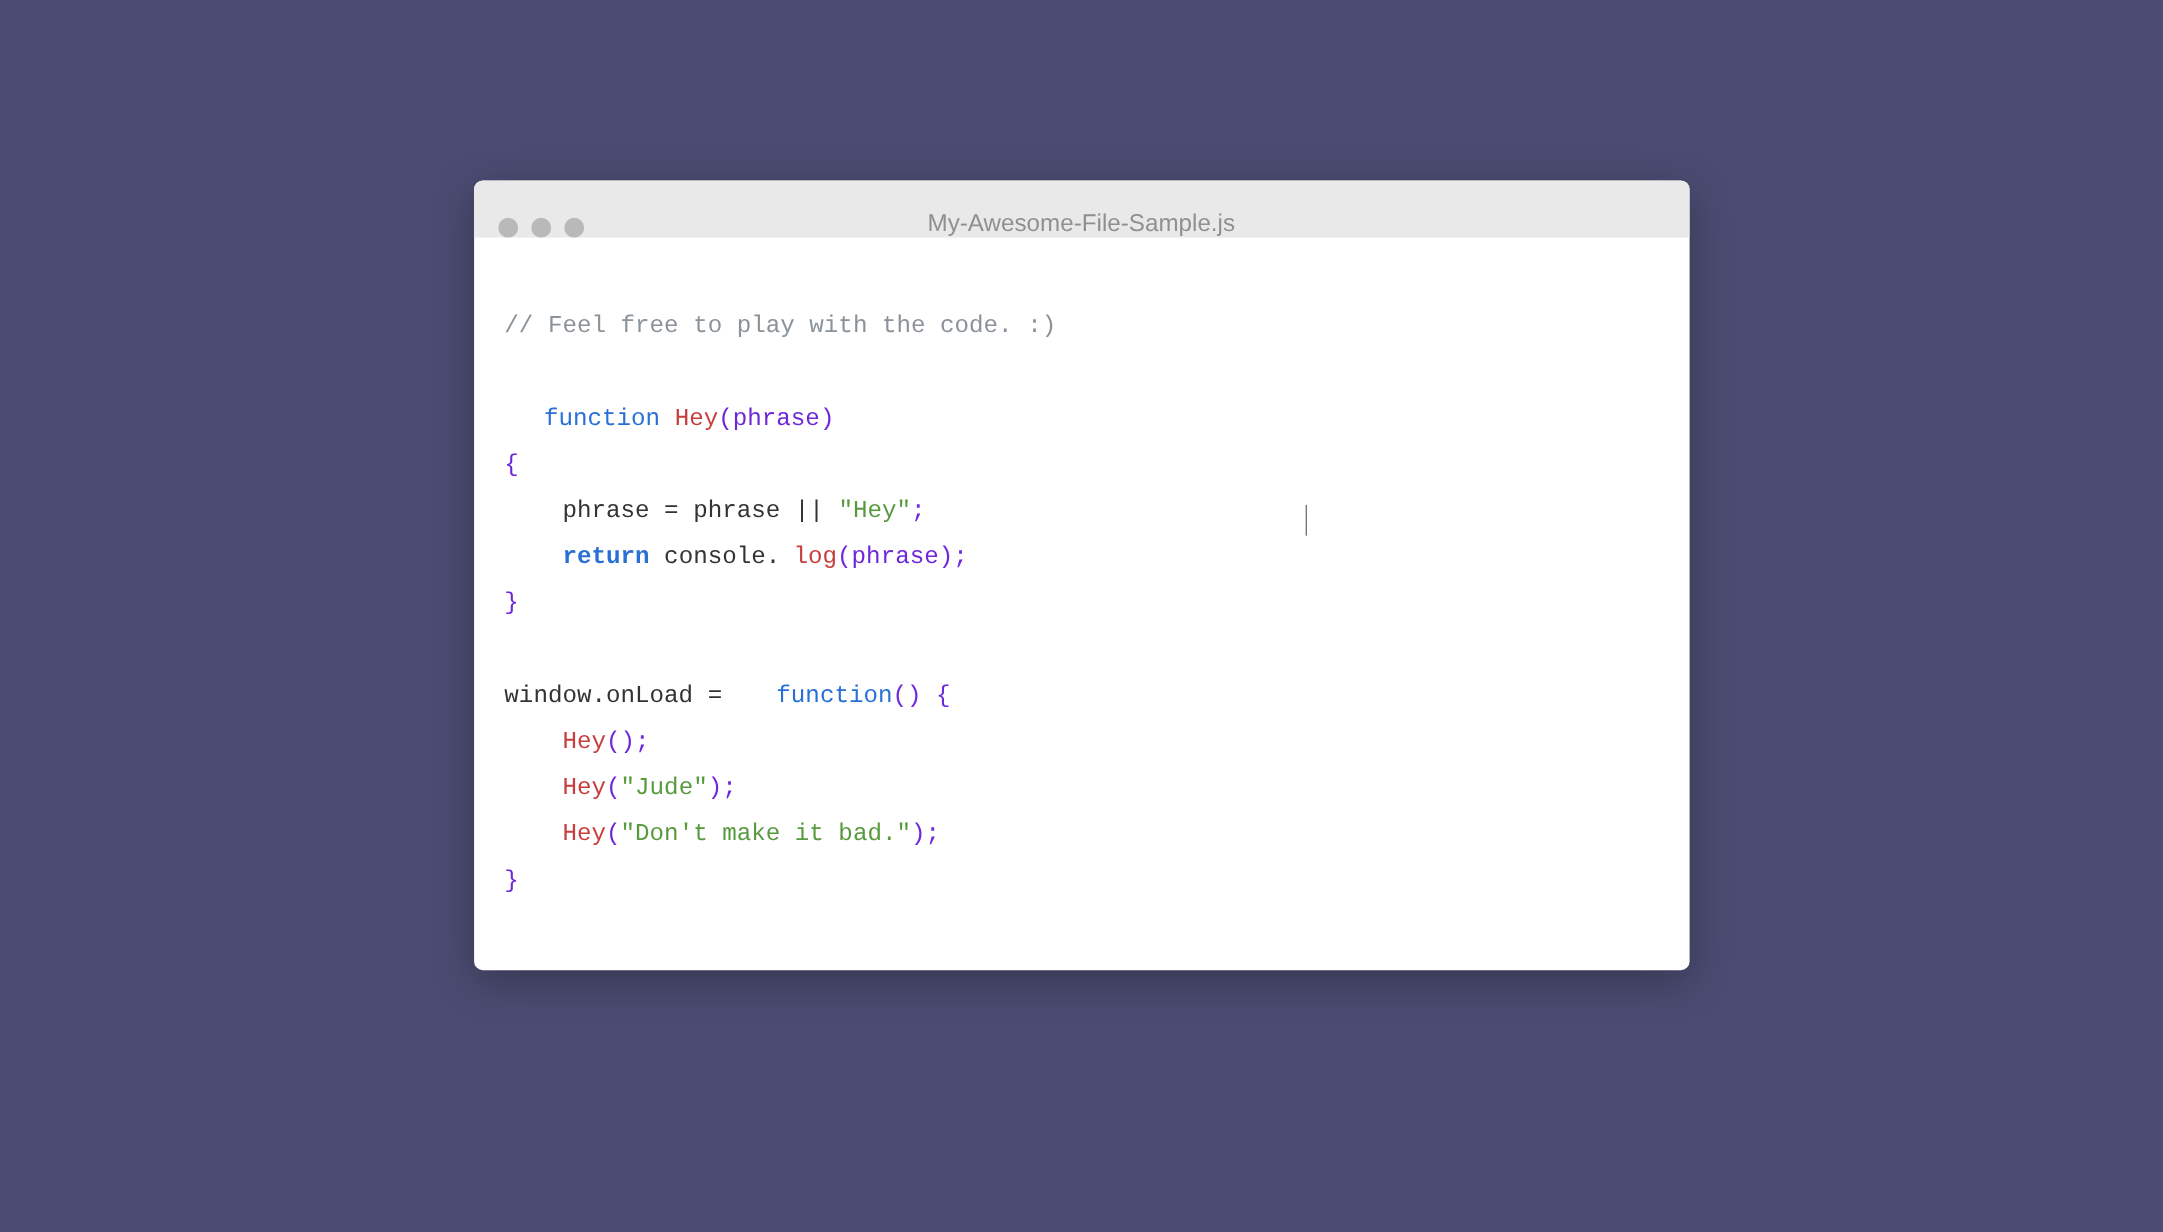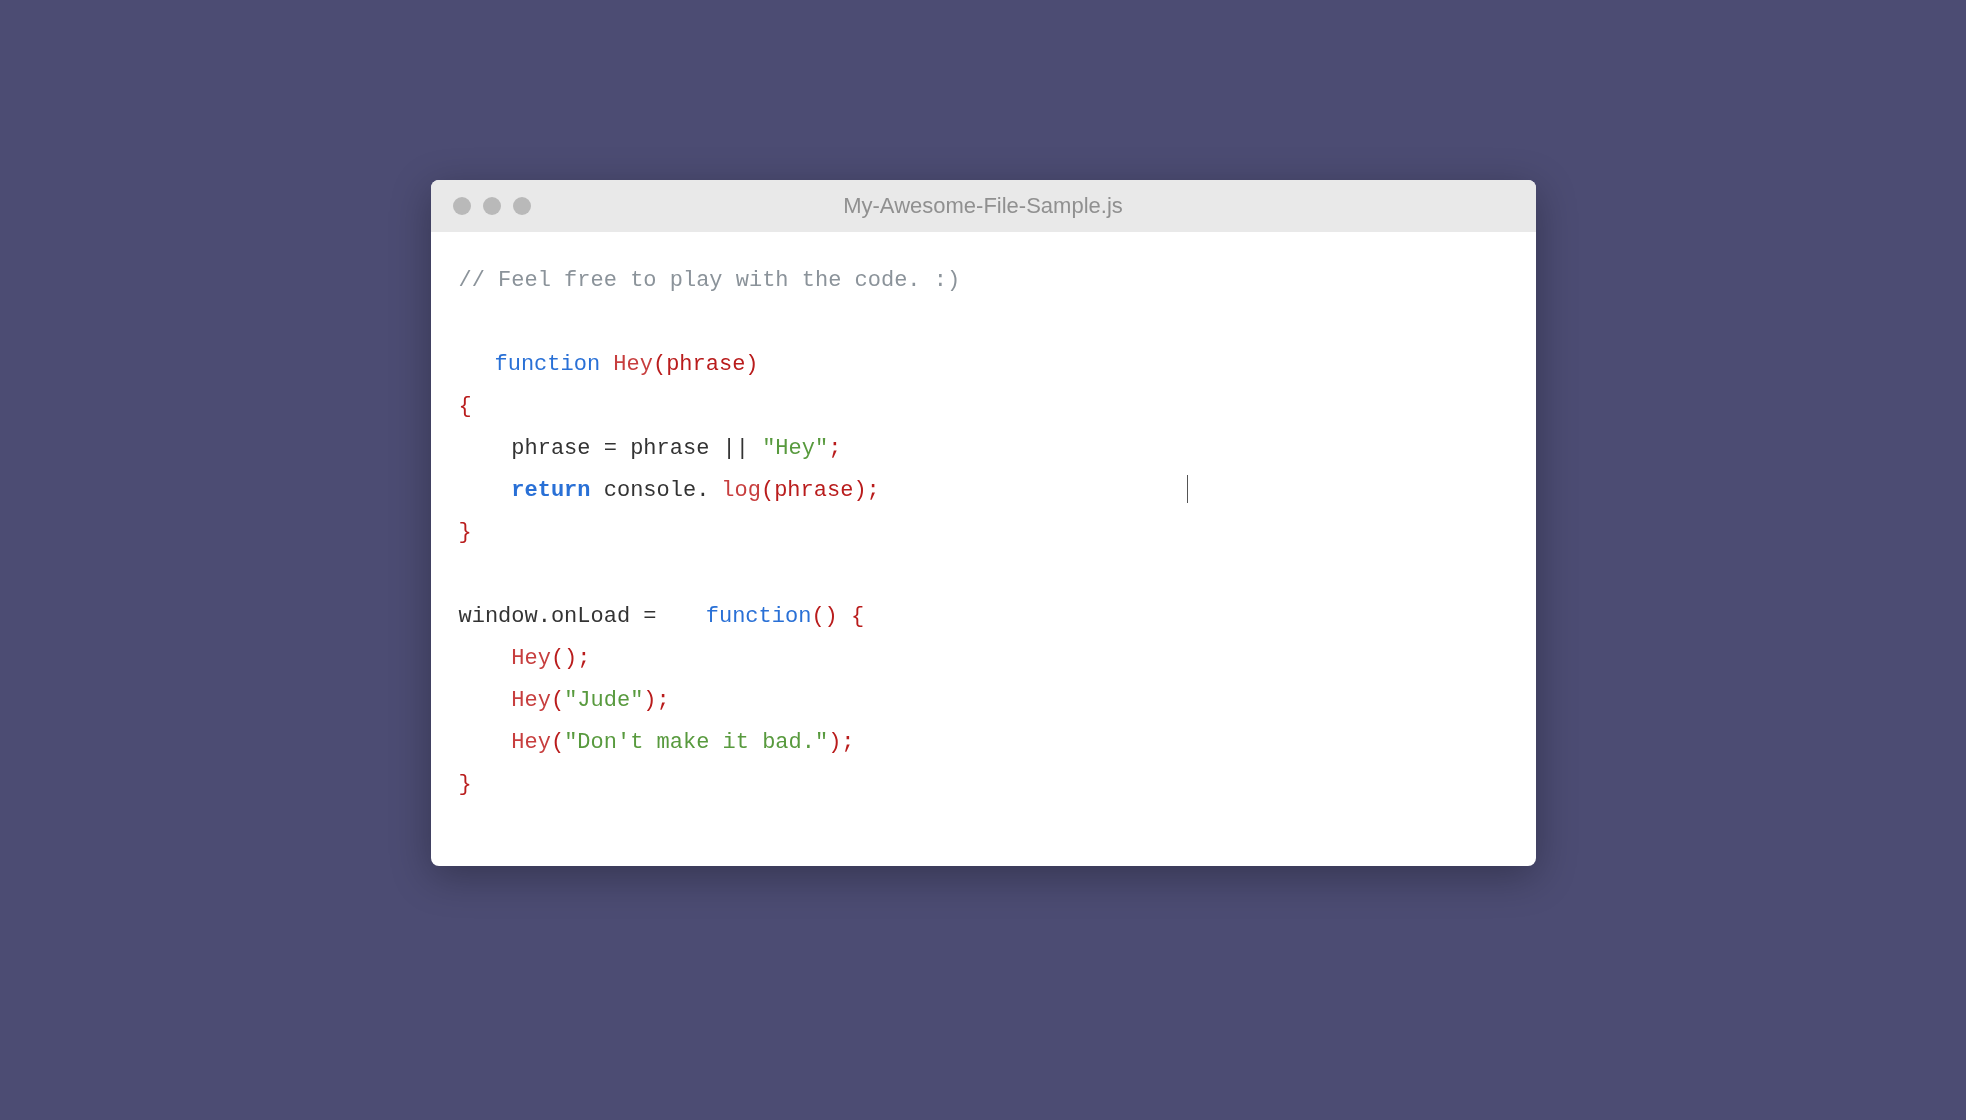--- a/index.html
+++ b/index.html
@@ -24,21 +24,21 @@
       border-radius: 8px;
       overflow: hidden;
       box-shadow: 0 10px 40px rgba(0, 0, 0, 0.3);
       margin-top: -75px;
     }
     
     .titlebar {
       height: 52px;
       background-color: #e9e9e9;
       display: flex;
-      align-items: center;
+      align-items: flex-end;
       padding: 0 22px;
       position: relative;
     }
     
     .traffic-lights {
       display: flex;
       gap: 12px;
       align-items: center;
     }
     
@@ -55,35 +55,35 @@
       right: 0;
       text-align: center;
       color: #909090;
       font-size: 22px;
       font-family: -apple-system, BlinkMacSystemFont, "Segoe UI", Helvetica, Arial, sans-serif;
       font-weight: 400;
       pointer-events: none;
     }
     
     .code-area {
-      padding: 28px 28px 60px 28px;
+      padding: 60px 28px 60px 28px;
       font-size: 22px;
       line-height: 42px;
       white-space: pre;
       color: #333333;
       position: relative;
     }
     
     .tok-comment { color: #8b939a; }
     .tok-keyword { color: #2970d6; margin-left: 36px; }
     .tok-funcname { color: #c73e3e; }
     .tok-funccall { color: #c73e3e; }
     .tok-string { color: #589a3e; }
     .tok-operator { color: #333333; }
-    .tok-punct { color: #b91c1c; }
+    .tok-punct { color: #6d28d9; }
     .tok-method { color: #c73e3e; margin-left: 12px; }
     .tok-return { color: #2970d6; font-weight: bold; }
     
     .cursor {
       position: absolute;
       width: 1px;
       height: 28px;
       background-color: #555555;
       left: 756px;
       top: 243px;

